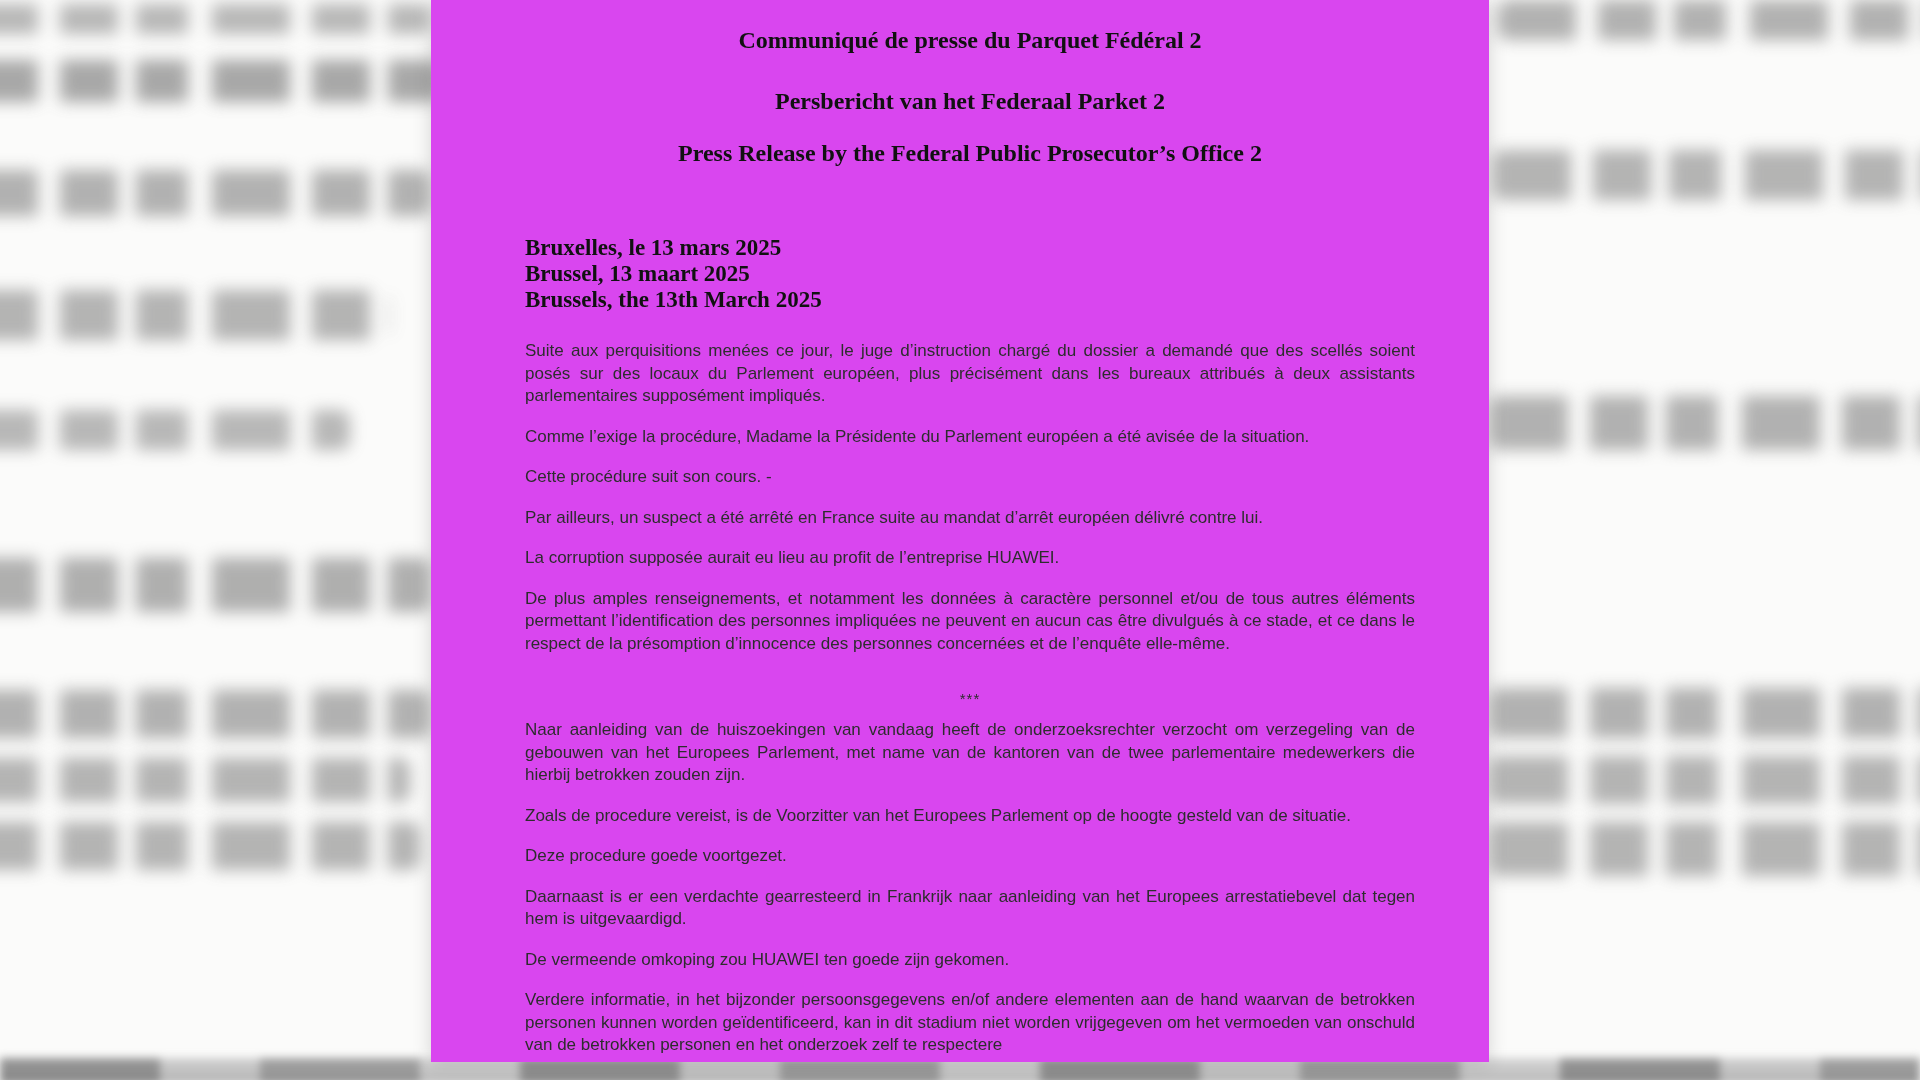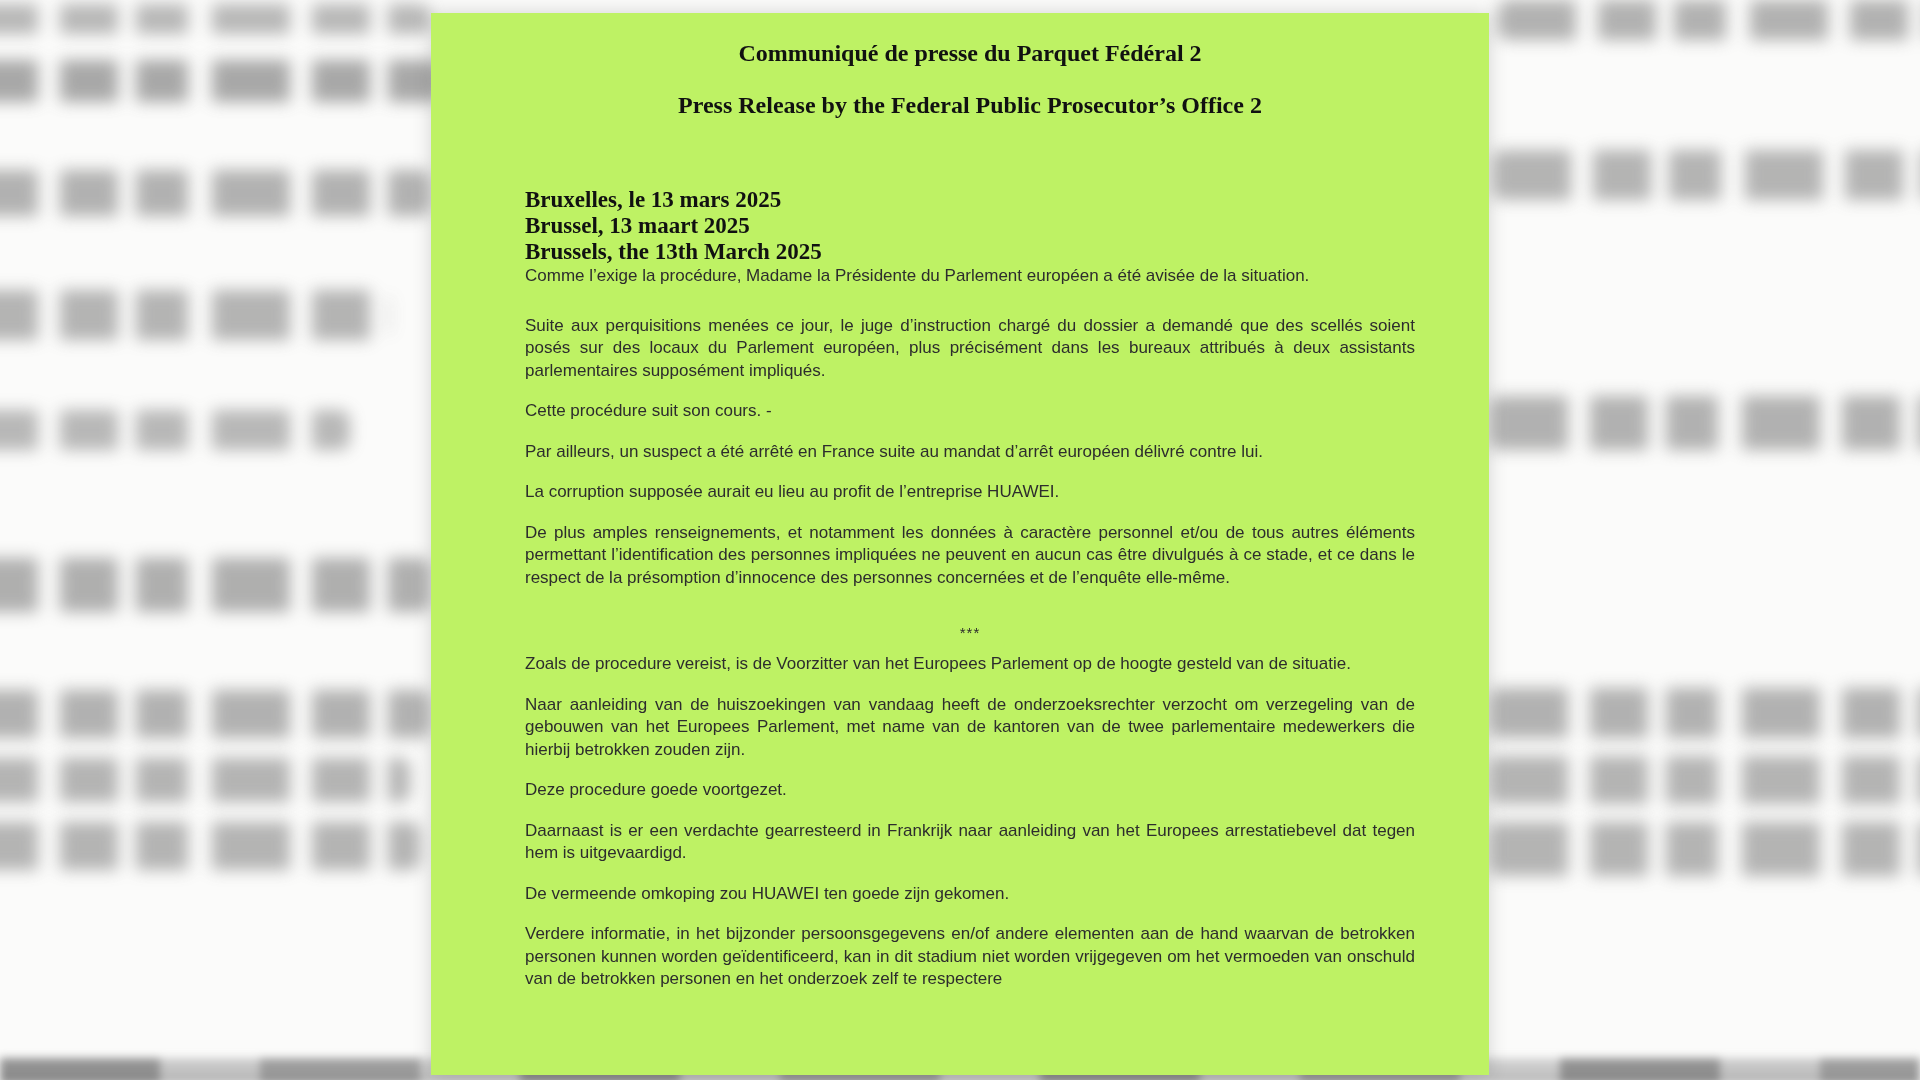--- a/index.html
+++ b/index.html
@@ -24,22 +24,22 @@
     position:absolute;left:0;right:0;top:1058px;height:26px;
     background:
       repeating-linear-gradient(90deg,
         rgba(90,90,90,.55) 0 160px, rgba(150,150,150,.25) 160px 260px,
         rgba(100,100,100,.5) 260px 420px, rgba(160,160,160,.2) 420px 520px),
       linear-gradient(#e3e3e3,#bdbdbd);
     filter:blur(4px);
   }
   
   .page{
-    position:absolute;left:431px;top:13px;width:1058px;height:1062px;
-    background:#bef264;
+    position:absolute;left:431px;top:0;width:1058px;height:1062px;
+    background:#d946ef;
     box-shadow:0 0 18px rgba(0,0,0,.16);
     z-index:1;
   }
   .content{
     position:absolute;left:94px;top:0;width:890px;
     color:#262626;
   }
   .title{
     font-family:"Liberation Serif",serif;
     font-weight:bold;
@@ -86,42 +86,43 @@
     <div class="blur-line" style="left: 1490px; top: 688px; width: 470px; height: 50px; opacity: 0.6;"></div>
     <div class="blur-line" style="left: 1490px; top: 756px; width: 470px; height: 48px; opacity: 0.58;"></div>
     <div class="blur-line" style="left: 1490px; top: 822px; width: 470px; height: 54px; opacity: 0.58;"></div>
   </div>
 <div class="bottom-strip"></div>
 
 <div class="page">
   <div class="content">
 
     <div class="title title-fr">Communiqué de presse du Parquet Fédéral 2</div>
+    <div class="title title-nl">Persbericht van het Federaal Parket 2</div>
     <div class="title title-en">Press Release by the Federal Public Prosecutor’s Office 2</div>
 
     <div class="dateblock">
       <div>Bruxelles, le 13 mars 2025</div>
       <div>Brussel, 13 maart 2025</div>
       <div>Brussels, the 13th March 2025</div>
     </div>
 
     <div class="body-text">
+      <p class="para first">Suite aux perquisitions menées ce jour, le juge d’instruction chargé du dossier a demandé que des scellés soient posés sur des locaux du Parlement européen, plus précisément dans les bureaux attribués à deux assistants parlementaires supposément impliqués.</p>
       <p class="para">Comme l’exige la procédure, Madame la Présidente du Parlement européen a été avisée de la situation.</p>
-      <p class="para first">Suite aux perquisitions menées ce jour, le juge d’instruction chargé du dossier a demandé que des scellés soient posés sur des locaux du Parlement européen, plus précisément dans les bureaux attribués à deux assistants parlementaires supposément impliqués.</p>
       <p class="para">Cette procédure suit son cours. -</p>
       <p class="para">Par ailleurs, un suspect a été arrêté en France suite au mandat d’arrêt européen délivré contre lui.</p>
       <p class="para">La corruption supposée aurait eu lieu au profit de l’entreprise HUAWEI.</p>
       <p class="para">De plus amples renseignements, et notamment les données à caractère personnel et/ou de tous autres éléments permettant l’identification des personnes impliquées ne peuvent en aucun cas être divulgués à ce stade, et ce dans le respect de la présomption d’innocence des personnes concernées et de l’enquête elle-même.</p>
     </div>
 
     <div class="separator">***</div>
 
     <div class="body-text">
+      <p class="para">Naar aanleiding van de huiszoekingen van vandaag heeft de onderzoeksrechter verzocht om verzegeling van de gebouwen van het Europees Parlement, met name van de kantoren van de twee parlementaire medewerkers die hierbij betrokken zouden zijn.</p>
       <p class="para">Zoals de procedure vereist, is de Voorzitter van het Europees Parlement op de hoogte gesteld van de situatie.</p>
-      <p class="para">Naar aanleiding van de huiszoekingen van vandaag heeft de onderzoeksrechter verzocht om verzegeling van de gebouwen van het Europees Parlement, met name van de kantoren van de twee parlementaire medewerkers die hierbij betrokken zouden zijn.</p>
       <p class="para">Deze procedure goede voortgezet.</p>
       <p class="para">Daarnaast is er een verdachte gearresteerd in Frankrijk naar aanleiding van het Europees arrestatiebevel dat tegen hem is uitgevaardigd.</p>
       <p class="para">De vermeende omkoping zou HUAWEI ten goede zijn gekomen.</p>
       <p class="para">Verdere informatie, in het bijzonder persoonsgegevens en/of andere elementen aan de hand waarvan de betrokken personen kunnen worden geïdentificeerd, kan in dit stadium niet worden vrijgegeven om het vermoeden van onschuld van de betrokken personen en het onderzoek zelf te respectere</p>
     </div>
 
   </div>
 </div>
 
 </body></html>

